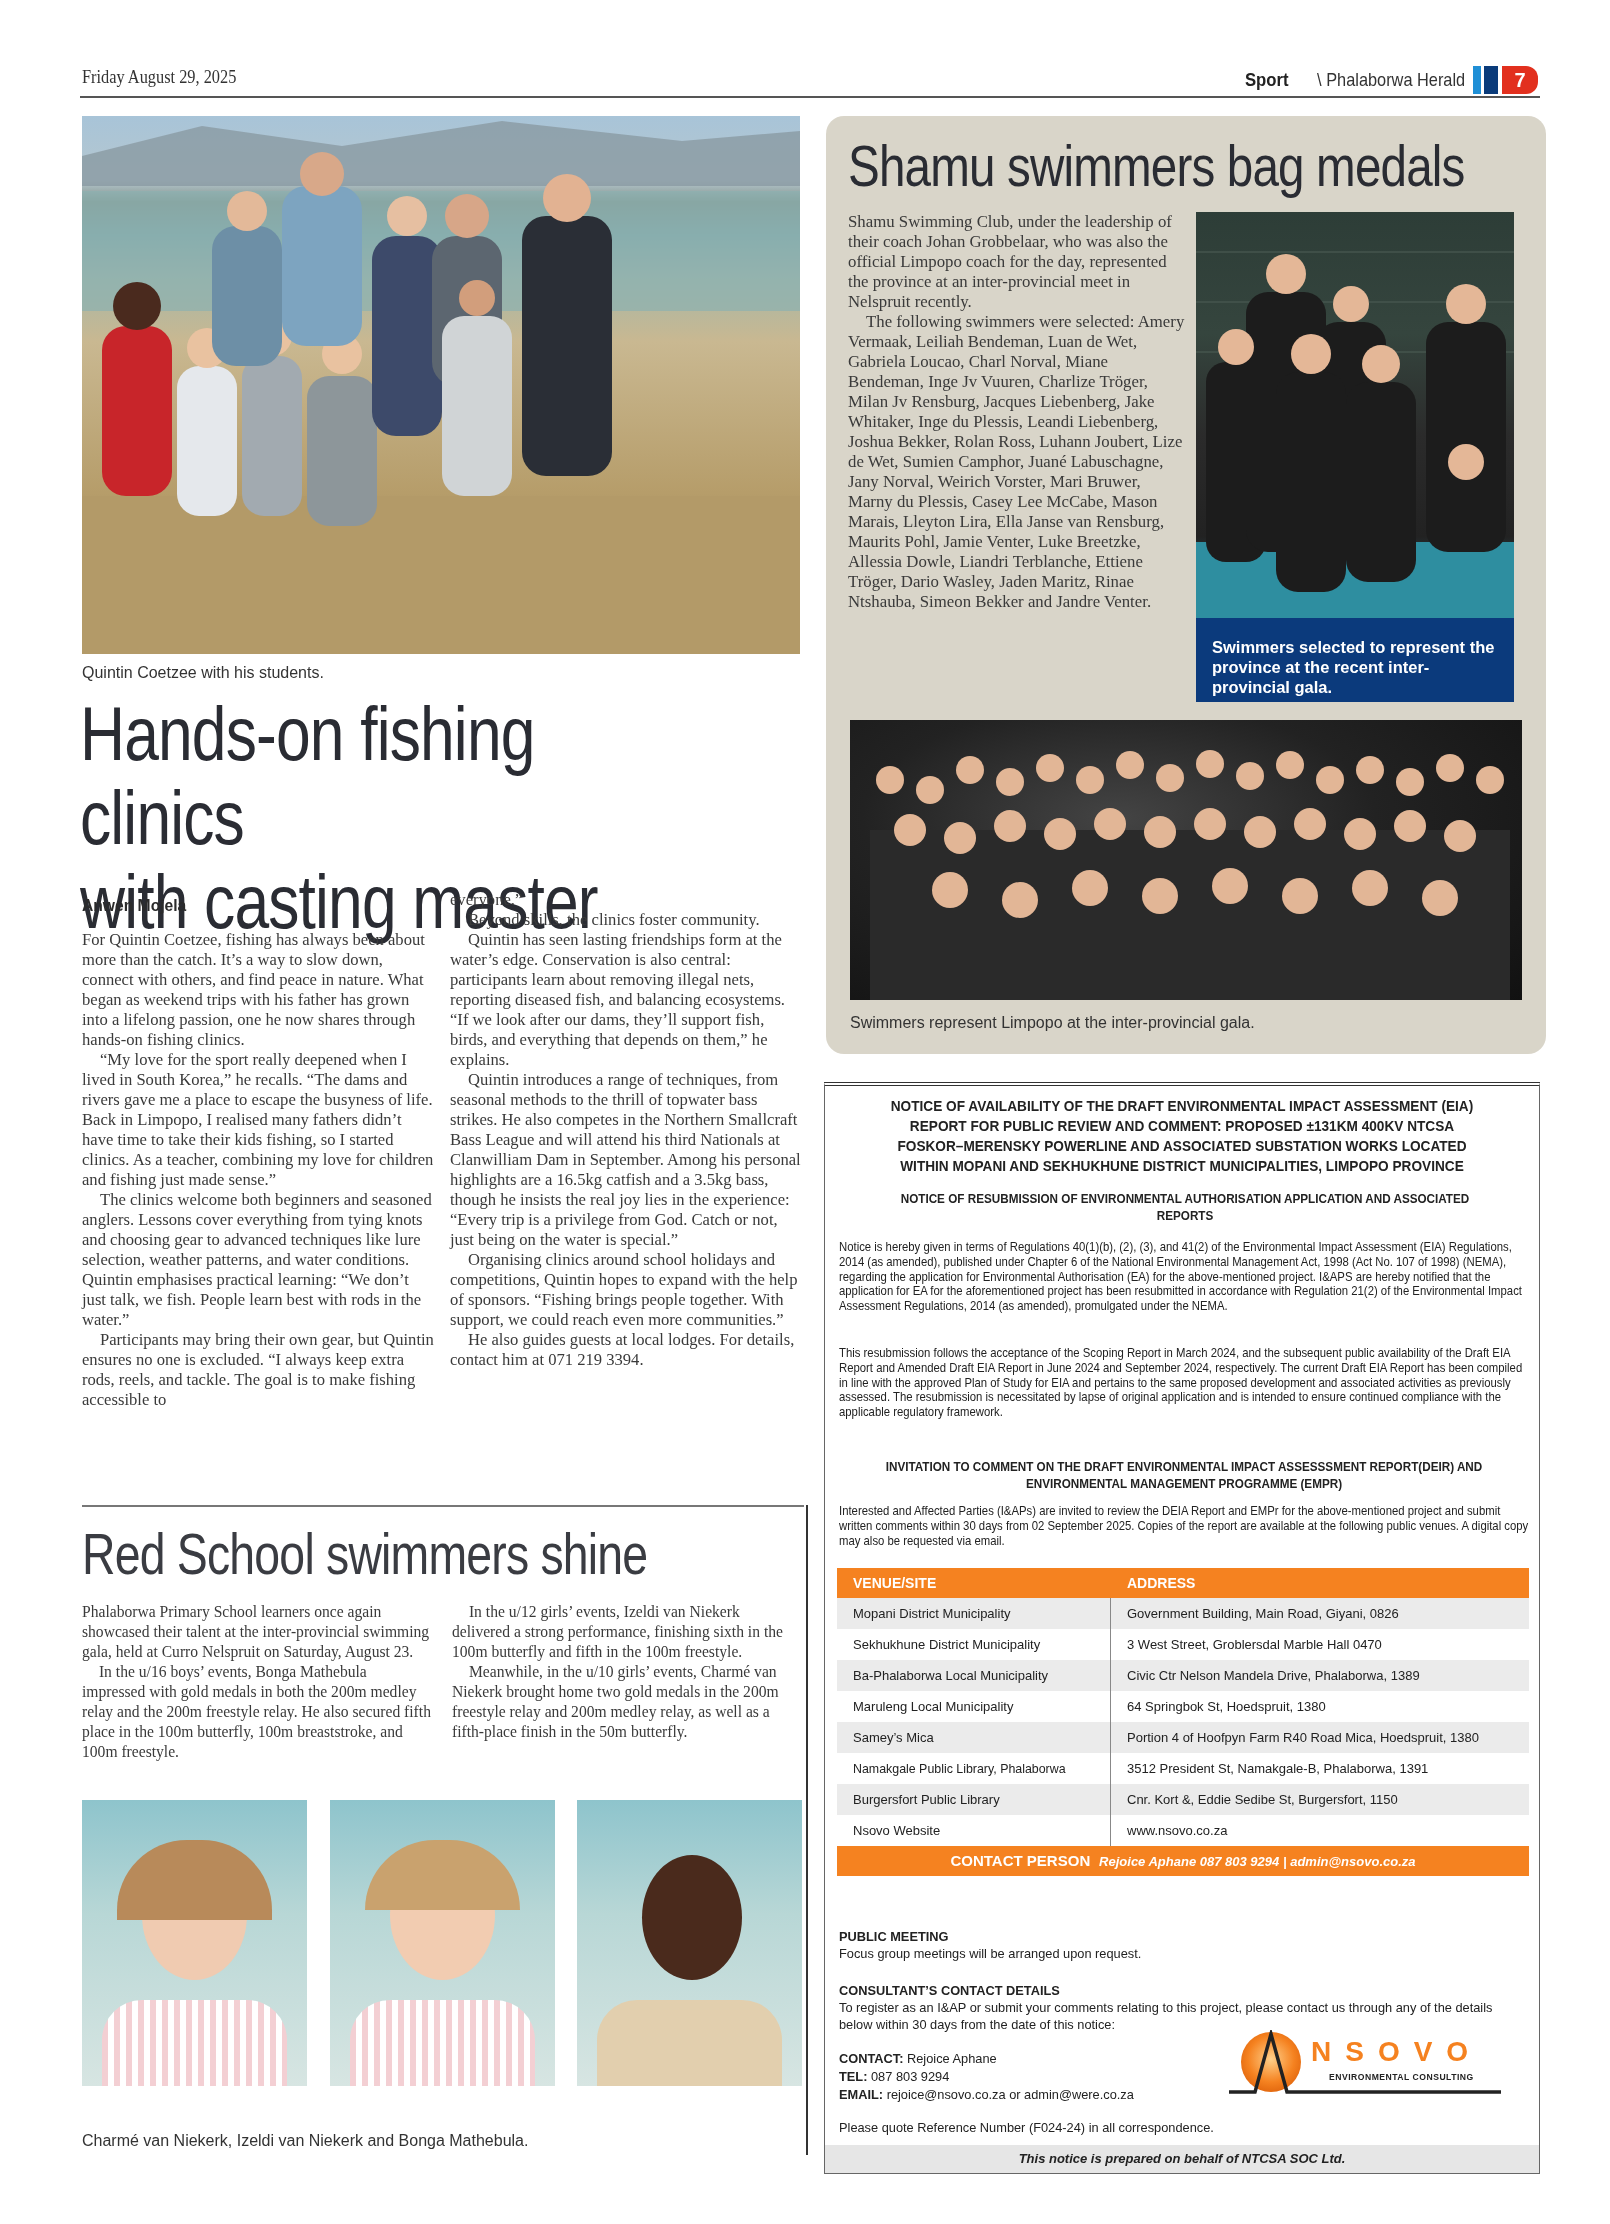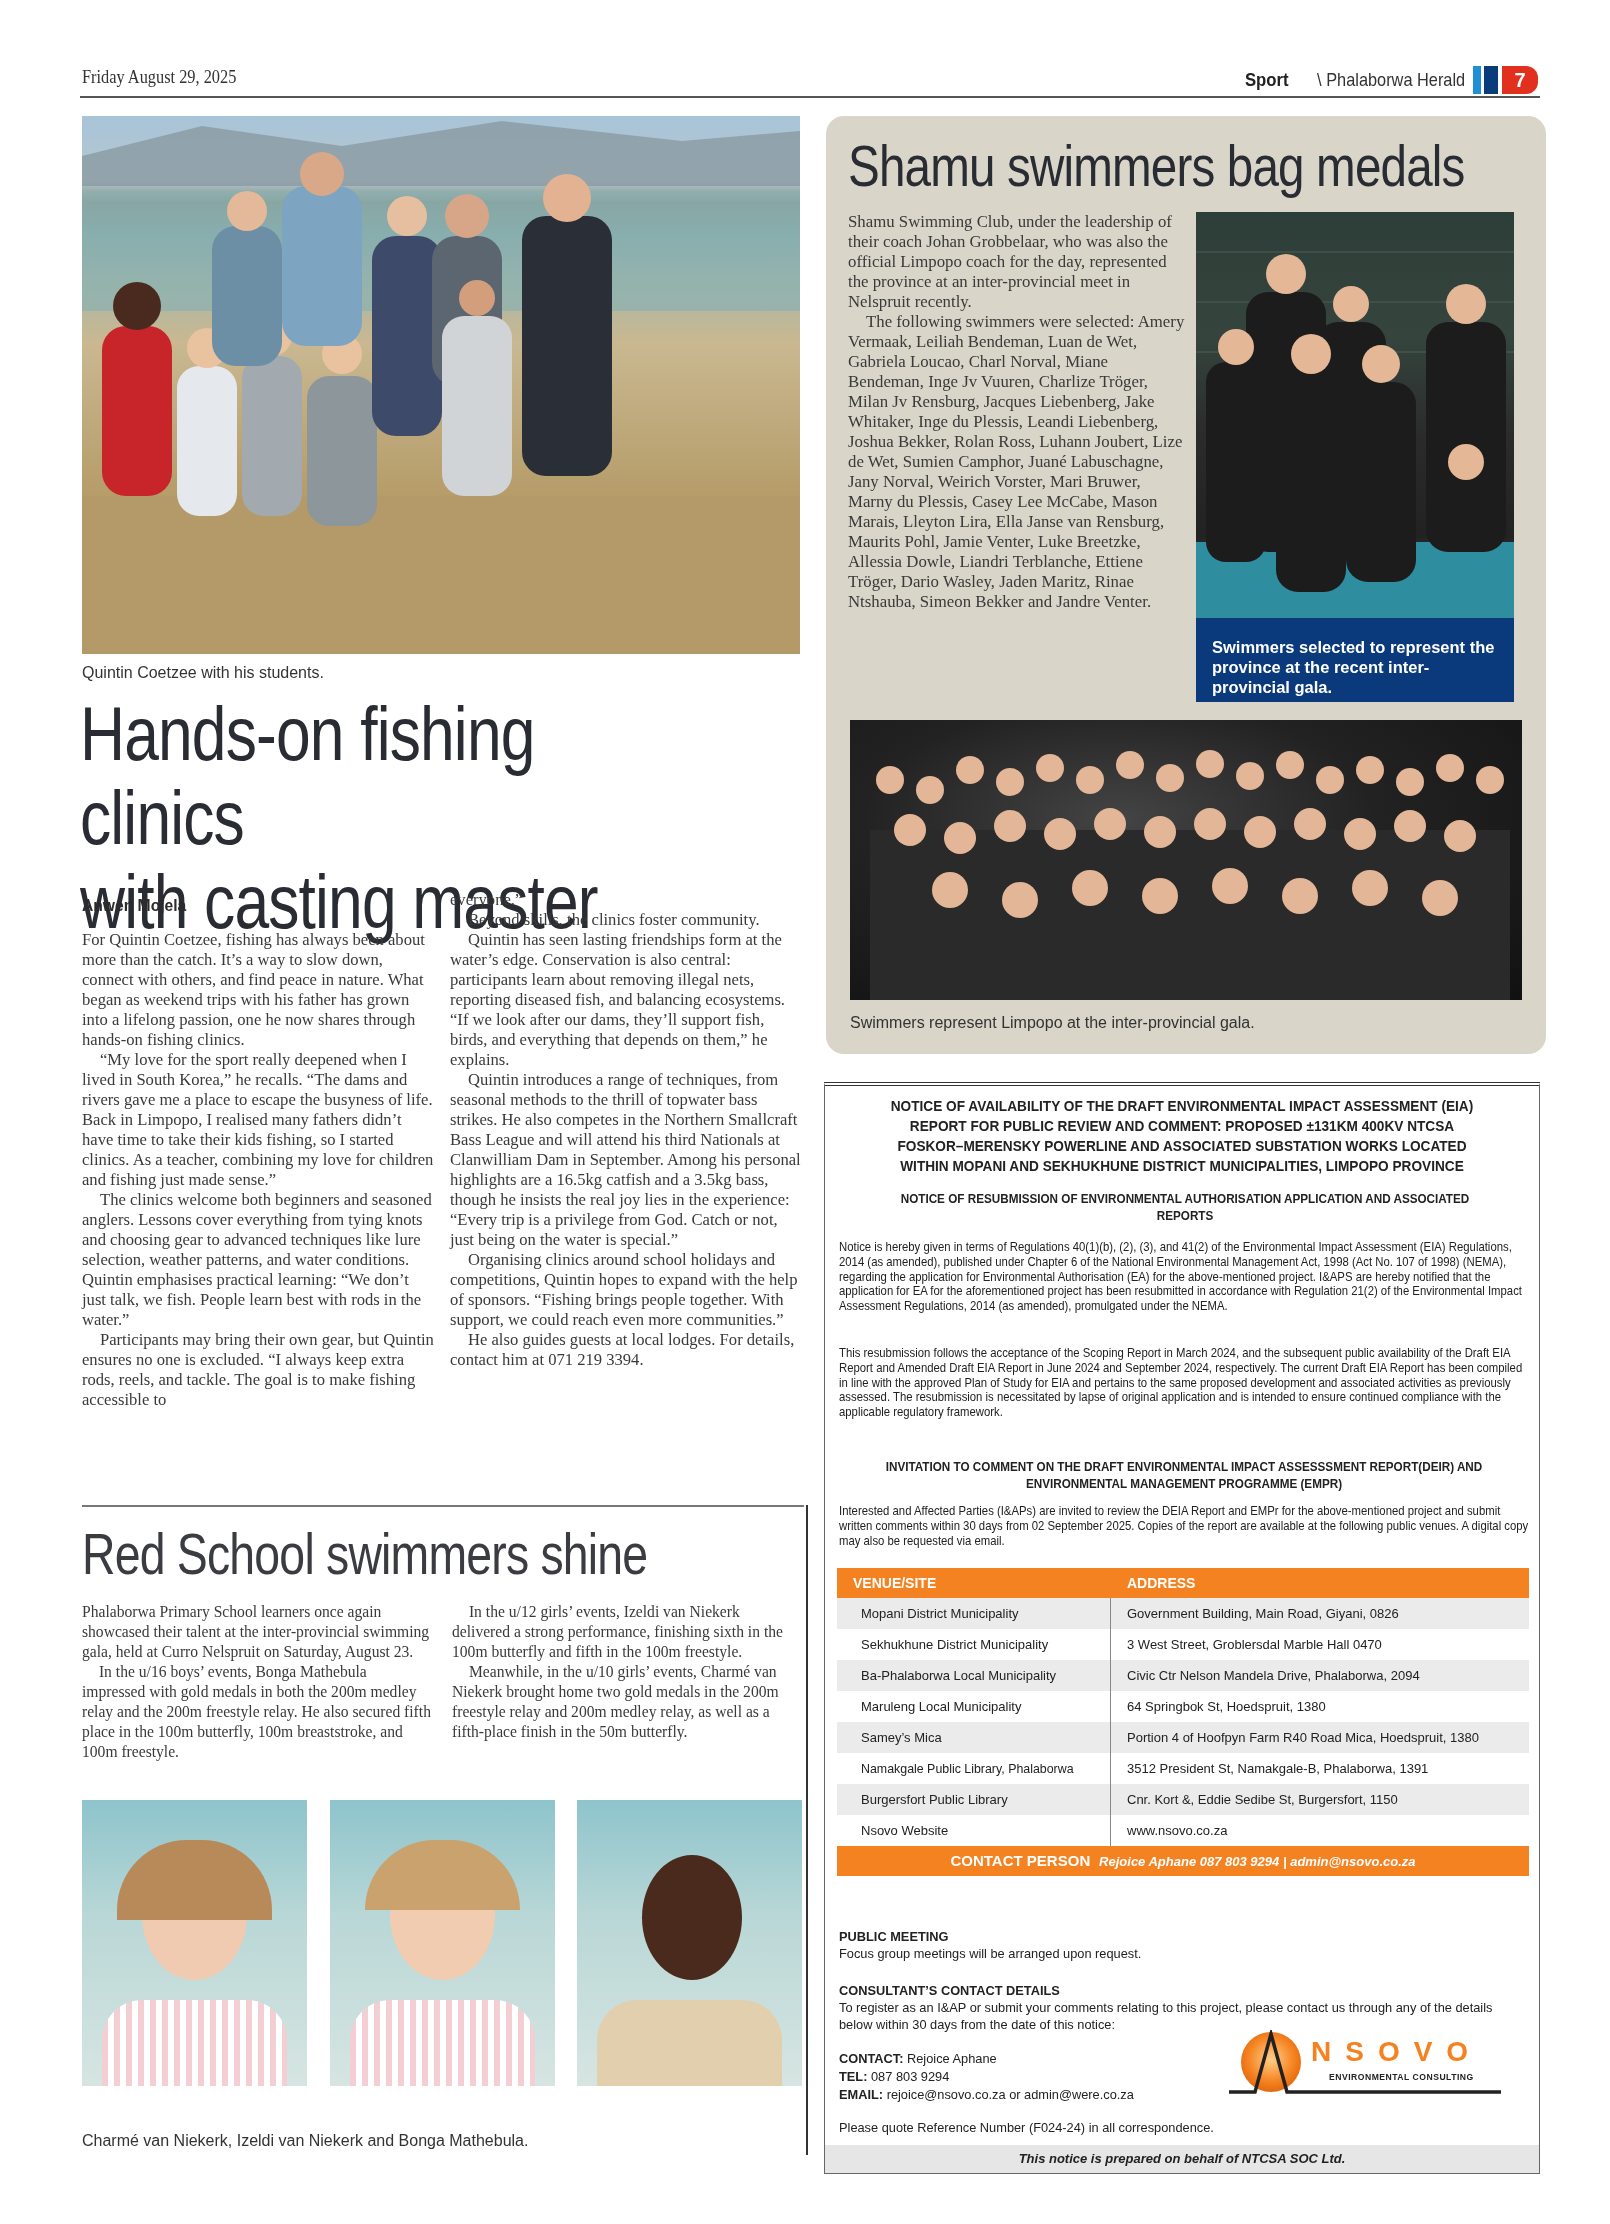--- a/index.html
+++ b/index.html
@@ -34,21 +34,21 @@
   .shamu-photo2 { left: 850px; top: 720px; width: 672px; height: 280px; background: radial-gradient(ellipse at 40% 35%, #444 0%, #222 45%, #111 100%); }
 
   
   .notice { left: 824px; top: 1082px; width: 716px; height: 1092px; border: 1.5px solid #666; border-top: 4px double #333; background: #fff; font-family: "DejaVu Sans", sans-serif; color: #222; }
   .n-title { font-family: "Liberation Sans", sans-serif; font-weight: bold; font-size: 15.5px; line-height: 20px; text-align: center; transform: scaleX(0.88); transform-origin: center; }
   .n-sub { font-family: "Liberation Sans", sans-serif; font-weight: bold; font-size: 13px; line-height: 17px; text-align: center; transform: scaleX(0.9); }
   .n-body { font-family: "Liberation Sans", sans-serif; font-size: 12.6px; line-height: 14.8px; transform: scaleX(0.9); transform-origin: left; width: 770px; }
   .n-th { background: #f58220; color: #fff; font-family: "Liberation Sans", sans-serif; font-weight: bold; font-size: 14px; height: 30px; }
   .n-row { display:flex; height: 31px; align-items: center; font-family: "Liberation Sans", sans-serif; font-size: 13px; }
   .n-row:nth-child(odd) { background: #ebebeb; }
-  .n-cell1 { width: 274px; padding-left: 24px; border-right: 1.5px solid #888; height: 100%; display:flex; align-items:center; transform-origin:left; }
+  .n-cell1 { width: 274px; padding-left: 16px; border-right: 1.5px solid #888; height: 100%; display:flex; align-items:center; transform-origin:left; }
   .n-cell2 { padding-left: 16px; }
   .contact-bar { background: #f58220; color: #fff; font-family: "Liberation Sans", sans-serif; font-weight: bold; text-align: center; height: 30px; line-height: 30px; }
   .nsovo-logo { position:absolute; }
   .footer-note { position:absolute; left:0; right:0; bottom:0; height: 28px; background: #e6e6e6; text-align:center; font-family: "Liberation Sans", sans-serif; font-style: italic; font-weight: bold; font-size: 13px; line-height: 28px; }
 
   .divider-h { height: 1.5px; background: #777; }
   .divider-v { width: 1.5px; background: #333; }
 
   .portrait { background: linear-gradient(180deg, #8ec4cc 0%, #b8d7d6 40%, #d7e5e2 100%); overflow:hidden; }
   .face { position:absolute; border-radius: 50%; }
@@ -258,21 +258,21 @@
       <div class="n-row">
           <div class="n-cell1">Mopani District Municipality</div>
           <div class="n-cell2">Government Building, Main Road, Giyani, 0826</div>
         </div>
       <div class="n-row">
           <div class="n-cell1">Sekhukhune District Municipality</div>
           <div class="n-cell2">3 West Street, Groblersdal Marble Hall 0470</div>
         </div>
       <div class="n-row">
           <div class="n-cell1">Ba-Phalaborwa Local Municipality</div>
-          <div class="n-cell2">Civic Ctr Nelson Mandela Drive, Phalaborwa, 2094</div>
+          <div class="n-cell2">Civic Ctr Nelson Mandela Drive, Phalaborwa, 1389</div>
         </div>
       <div class="n-row">
           <div class="n-cell1">Maruleng Local Municipality</div>
           <div class="n-cell2"> 64 Springbok St, Hoedspruit, 1380</div>
         </div>
       <div class="n-row">
           <div class="n-cell1">Samey’s Mica</div>
           <div class="n-cell2">Portion 4 of Hoofpyn Farm R40 Road Mica, Hoedspruit, 1380</div>
         </div>
       <div class="n-row">

